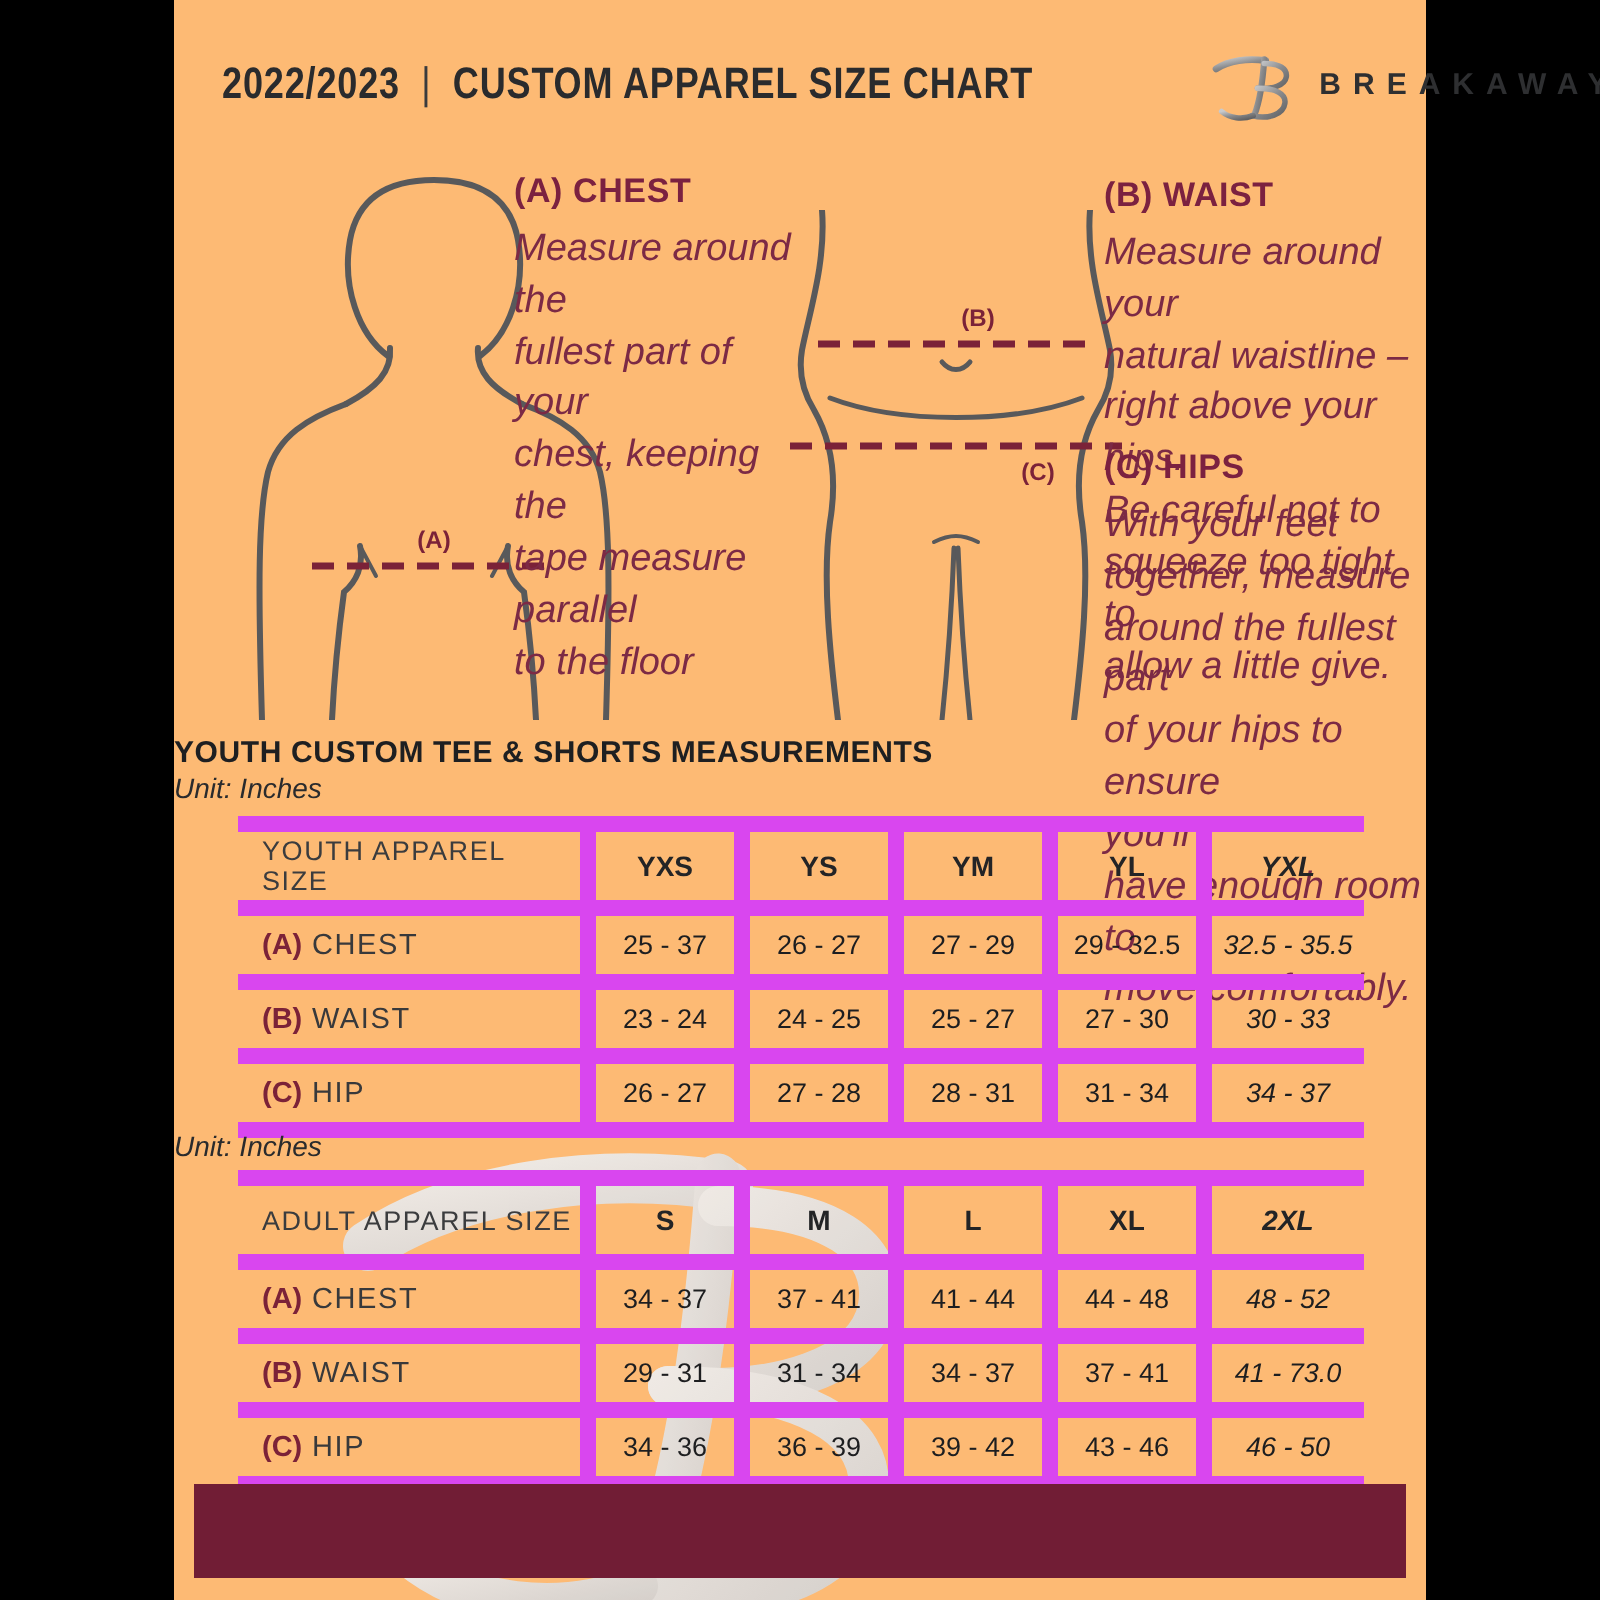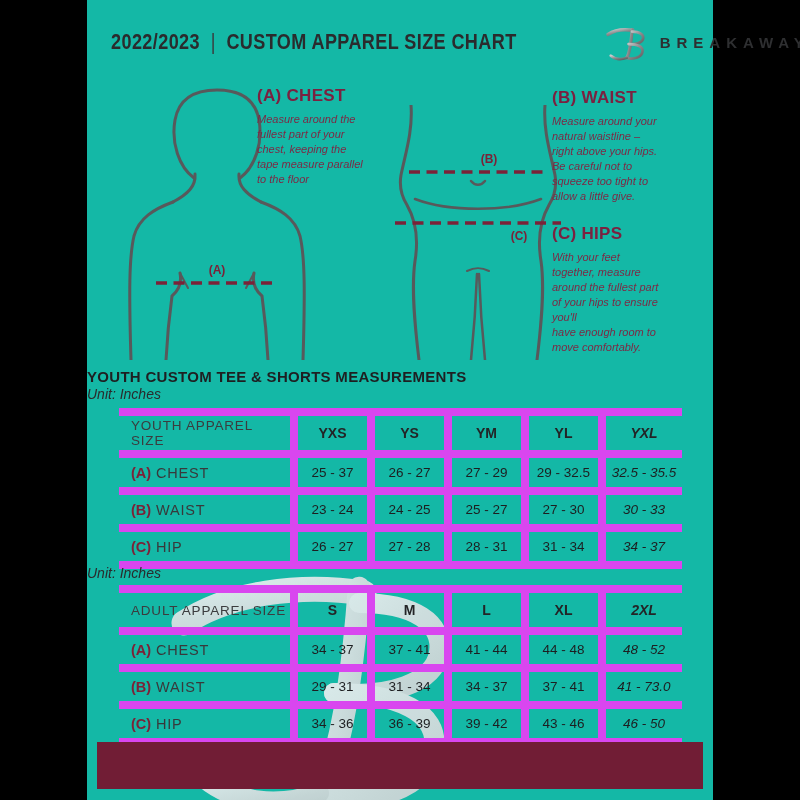--- a/index.html
+++ b/index.html
@@ -6,21 +6,21 @@
     margin: 0; padding: 0;
     width: 800px; height: 800px;
     background: #000;
     overflow: hidden;
     font-family: "Liberation Sans", sans-serif;
   }
   .page {
     position: absolute;
     left: 87px; top: 0;
     width: 626px; height: 800px;
-    background: #14b8a6;
+    background: #fdba74;
   }
   
   .doc-header {
     position: absolute; left: 0; top: 16px; width: 100%; height: 52px;
     display: flex; align-items: center; justify-content: space-between;
     padding: 0 24px; box-sizing: border-box; z-index: 1;
   }
   .doc-title {
     font-weight: 700; font-size: 22px; color: #2a2b2d;
     letter-spacing: 0.5px; white-space: nowrap;
@@ -31,21 +31,21 @@
   .brand-name {
     font-weight: 700; font-size: 15px; color: #2e2f31; letter-spacing: 6px;
   }
   
   .guide-heading {
     position: absolute; z-index: 1;
     font-weight: 700; font-size: 17px; color: #7b2140; letter-spacing: 0.3px;
   }
   .guide-body {
     position: absolute; z-index: 1;
-    font-style: italic; font-size: 11px; line-height: 1.36; color: #7c2a45;
+    font-style: italic; font-size: 19px; line-height: 1.36; color: #7c2a45;
     white-space: pre-line;
   }
   .figure-svg { position: absolute; z-index: 1; }
   .fig-marker {
     font-family: "Liberation Sans", sans-serif;
     font-weight: 700; font-size: 12px; fill: #7b2238;
   }
   
   .tbl-title {
     position: absolute; left: 0; width: 100%; z-index: 1;

